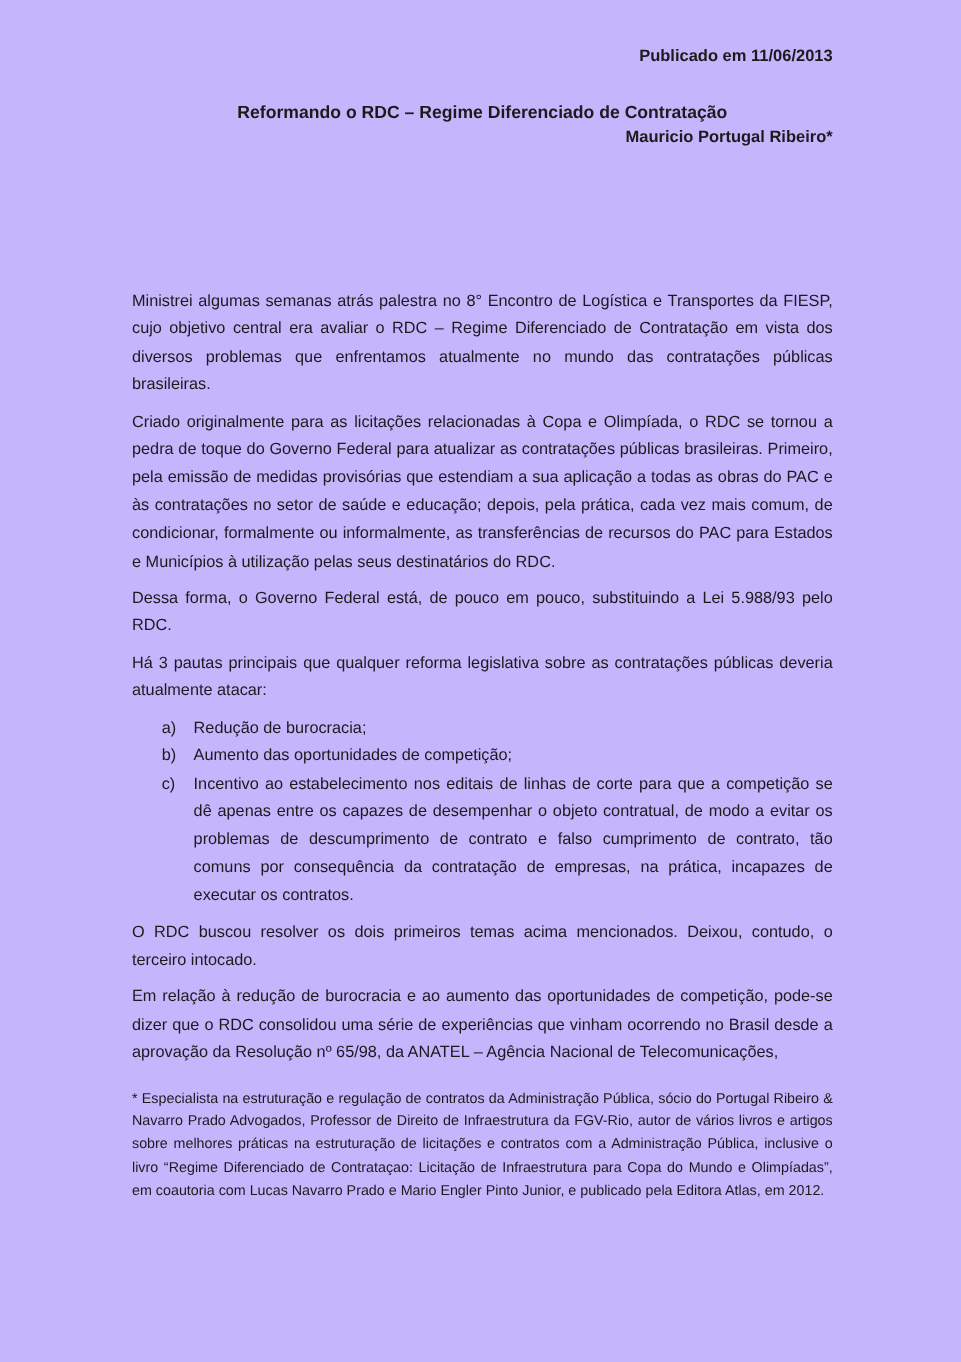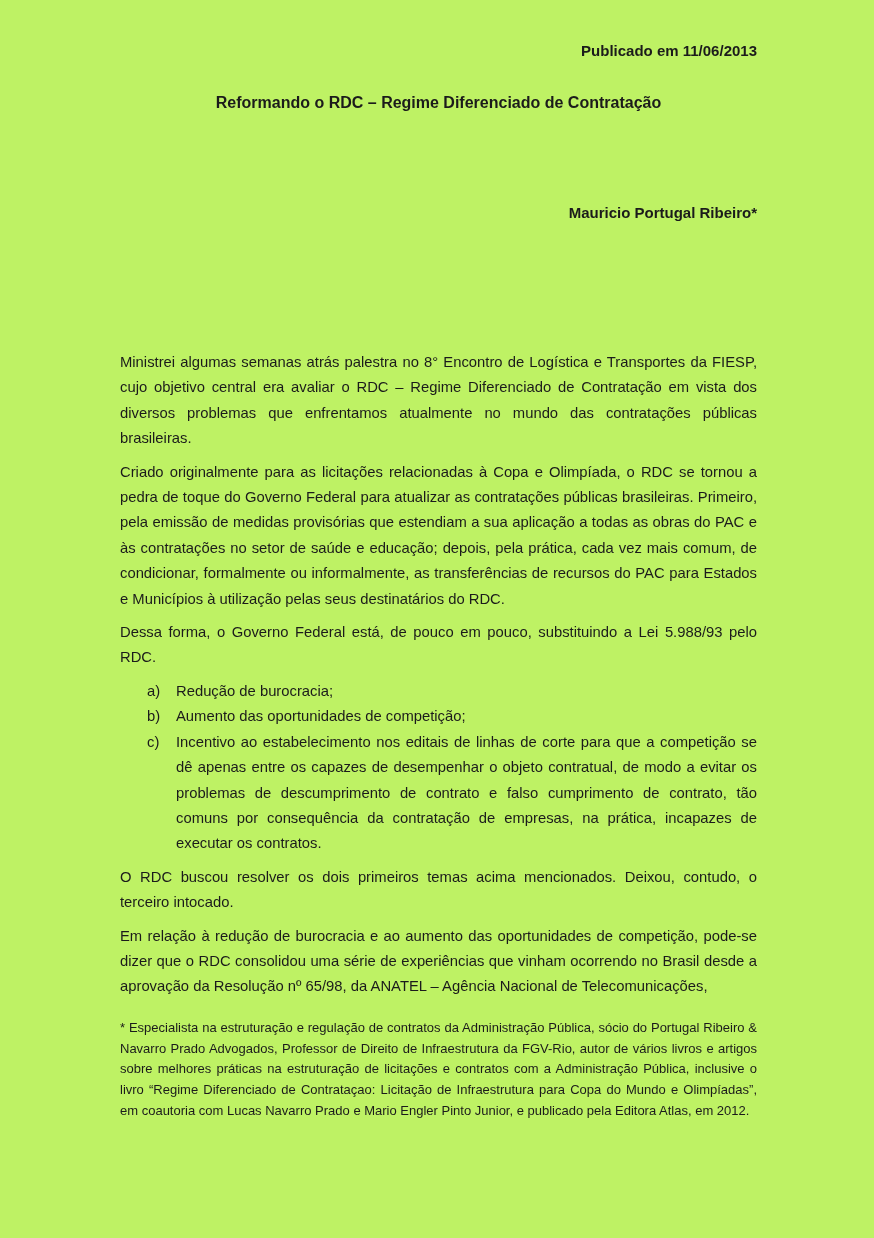--- a/index.html
+++ b/index.html
@@ -5,42 +5,41 @@
   html, body {
     margin: 0;
     padding: 0;
     background: #ffffff;
   }
   .page {
     position: relative;
     width: 874px;
     height: 1238px;
     margin: 0 auto;
-    background: #bef264;
+    background: #c4b5fd;
     color: #1b1b1b;
     font-family: "Liberation Sans", "DejaVu Sans", sans-serif;
     box-sizing: border-box;
     padding: 40px 117px 0 120px;
     overflow: hidden;
   }
   .pub-date {
     text-align: right;
     font-size: 15px;
     font-weight: bold;
     line-height: 22px;
   }
   .doc-title {
     margin-top: 30px;
     text-align: center;
     font-size: 16px;
     font-weight: bold;
     line-height: 22px;
   }
   .author {
-    margin-top: 88px;
     text-align: right;
     font-size: 15px;
     font-weight: bold;
     line-height: 22px;
   }
   .body-text {
     margin-top: 126px;
   }
   .body-text p {
     margin: 0 0 8px 0;
@@ -89,20 +88,21 @@
   <div class="author">Mauricio Portugal Ribeiro*</div>
 
   <div class="body-text">
 
     <p>Ministrei algumas semanas atrás palestra no 8° Encontro de Logística e Transportes da FIESP, cujo objetivo central era avaliar o RDC – Regime Diferenciado de Contratação em vista dos diversos problemas que enfrentamos atualmente no mundo das contratações públicas brasileiras.</p>
 
     <p>Criado originalmente para as licitações relacionadas à Copa e Olimpíada, o RDC se tornou a pedra de toque do Governo Federal para atualizar as contratações públicas brasileiras. Primeiro, pela emissão de medidas provisórias que estendiam a sua aplicação a todas as obras do PAC e às contratações no setor de saúde e educação; depois, pela prática, cada vez mais comum, de condicionar, formalmente ou informalmente, as transferências de recursos do PAC para Estados e Municípios à utilização pelas seus destinatários do RDC.</p>
 
     <p>Dessa forma, o Governo Federal está, de pouco em pouco, substituindo a Lei 5.988/93 pelo RDC.</p>
 
+    <p>Há 3 pautas principais que qualquer reforma legislativa sobre as contratações públicas deveria atualmente atacar:</p>
 
     <div class="agenda-list">
       <div class="agenda-item">
         <span class="agenda-marker">a)</span>
         <span class="agenda-text">Redução de burocracia;</span>
       </div>
       <div class="agenda-item">
         <span class="agenda-marker">b)</span>
         <span class="agenda-text">Aumento das oportunidades de competição;</span>
       </div>

